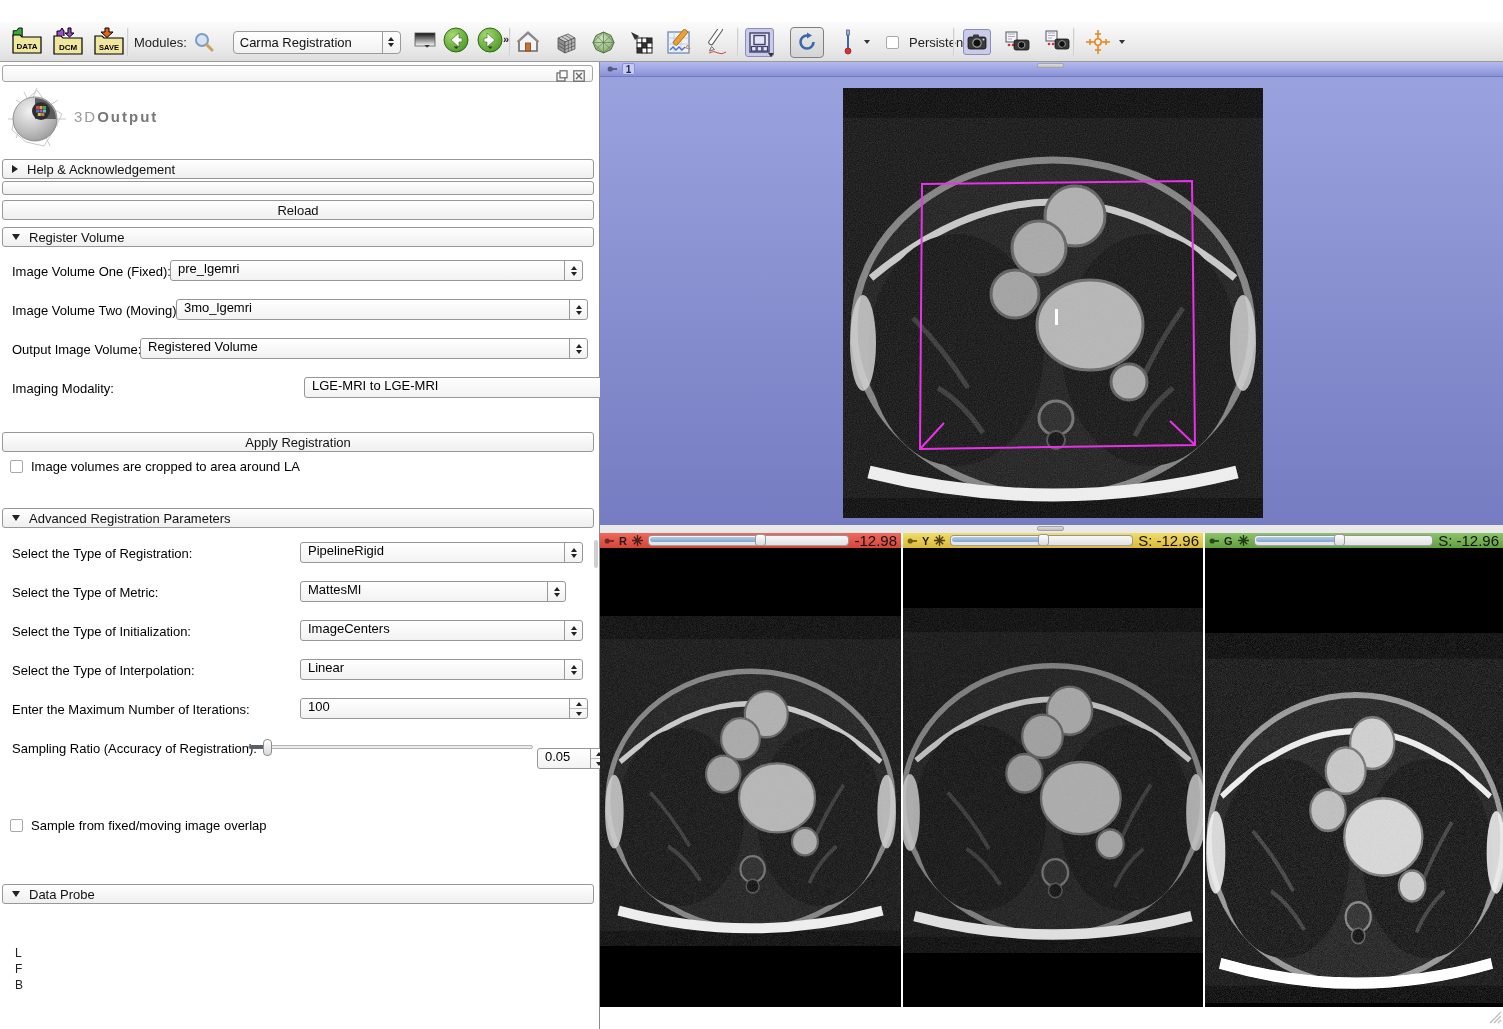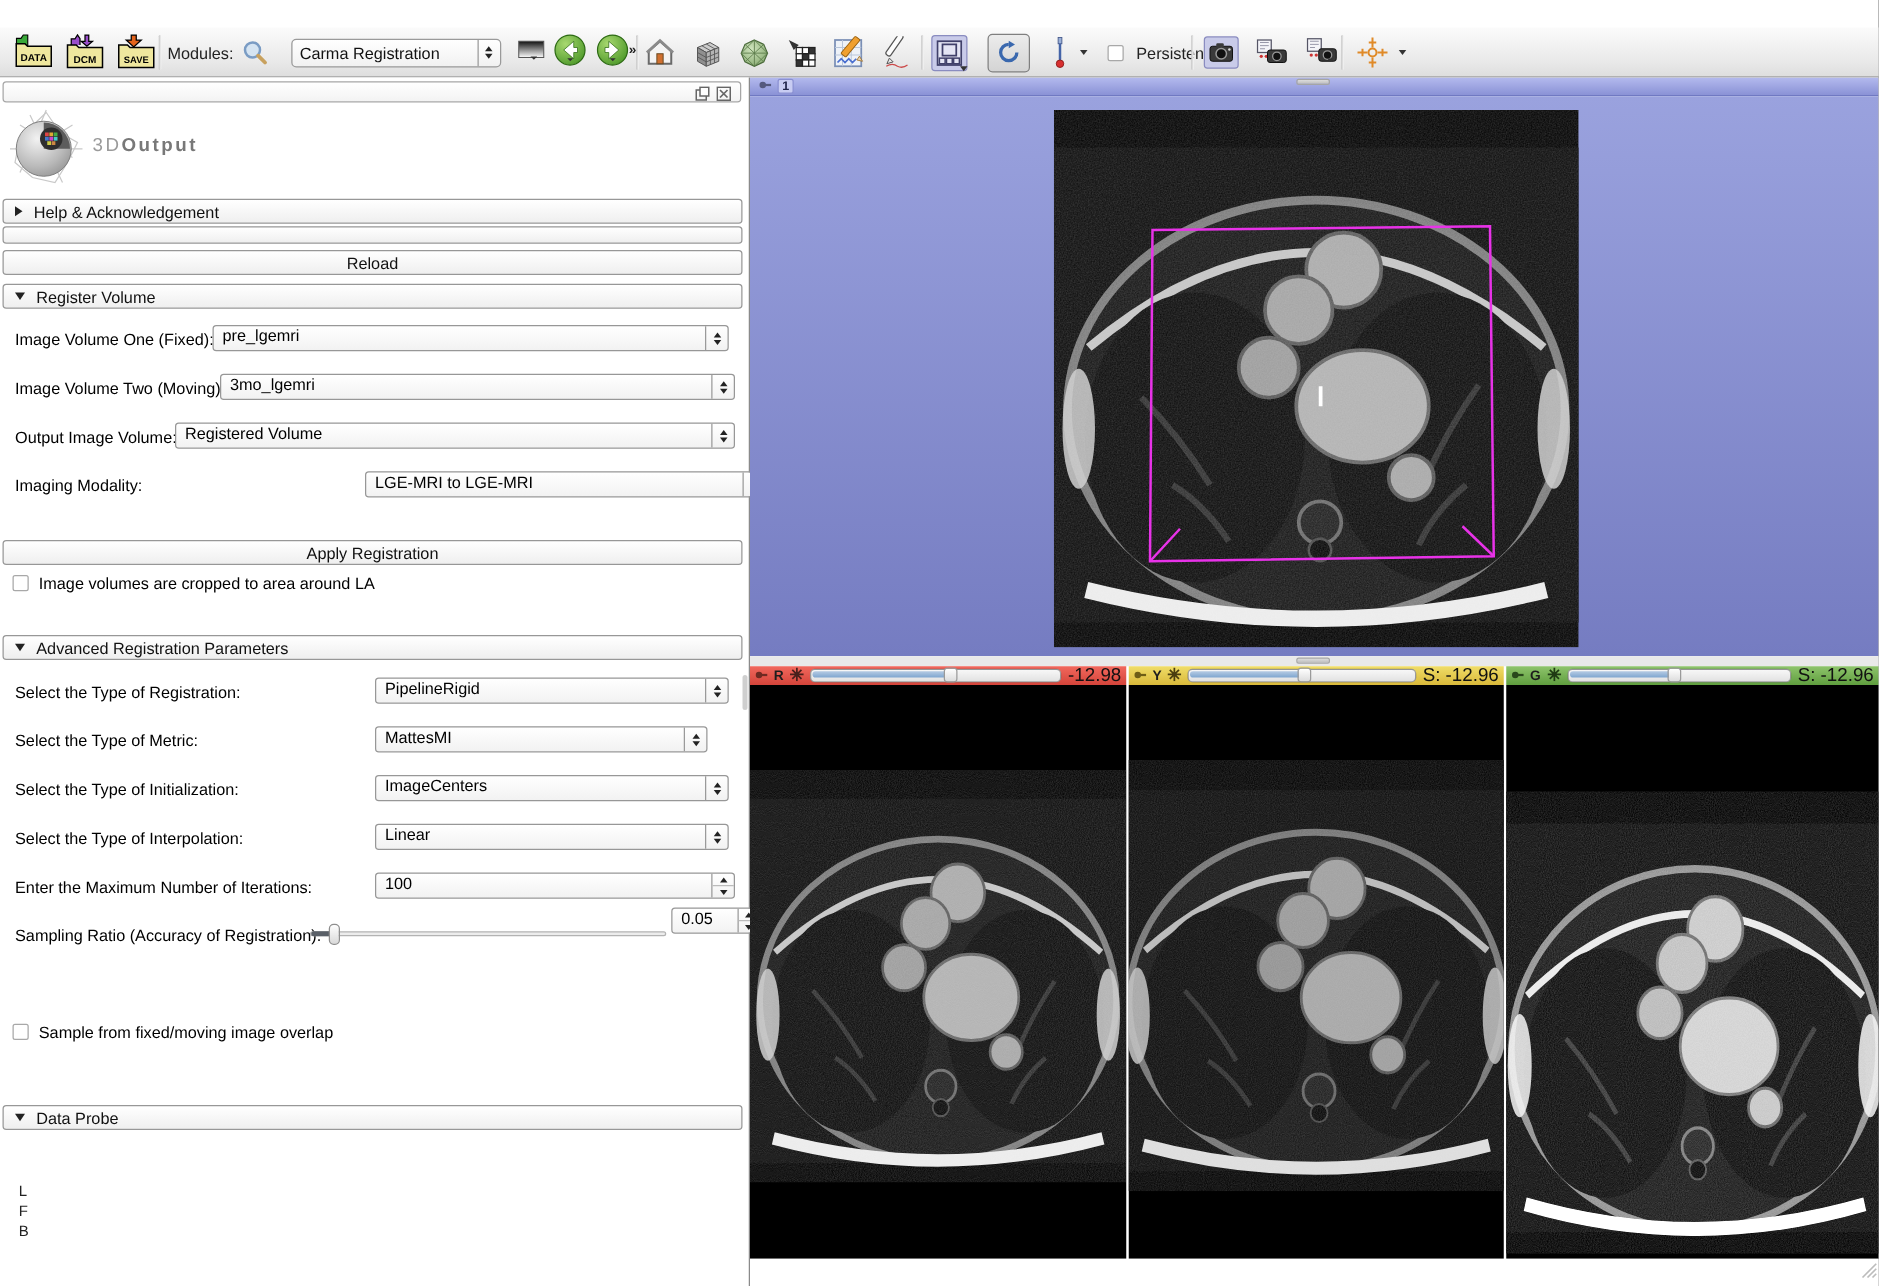--- a/index.html
+++ b/index.html
@@ -397,21 +397,21 @@
     </span>
     <span class="flabel" style="left:12px;top:280px">Output Image Volume:</span>
     <span class="fcombo" style="left:140px;top:276px;width:448px">
       <span class="ctext">Registered Volume</span>
       <span class="spincol">
           <span class="tri-up"></span>
           <span class="tri-down"></span>
         </span>
     </span>
     <span class="flabel" style="left:12px;top:319px">Imaging Modality:</span>
-    <span class="fcombo" style="left:292px;top:315px;width:321px">
+    <span class="fcombo" style="left:304px;top:315px;width:321px">
       <span class="ctext">LGE-MRI to LGE-MRI</span>
       <span class="spincol">
           <span class="tri-up"></span>
           <span class="tri-down"></span>
         </span>
     </span>
 
     <div class="cbrow" style="left:10px;top:349px">
       <span class="cb"></span>
       <span>Image volumes are cropped to area around LA</span>
@@ -469,21 +469,21 @@
             <span class="tri-down"></span>
           </div>
         </span>
     </span>
 
     <span class="flabel" style="left:12px;top:679px">Sampling Ratio (Accuracy of Registration):</span>
     <div class="groove" style="left:248px;top:683px;width:285px">
       <div class="groove-fill" style="width:17px;top:-1px"></div>
       <div class="knob" style="left:14px"></div>
     </div>
-    <span class="fcombo" style="left:537px;top:664px;width:70px">
+    <span class="fcombo" style="left:537px;top:686px;width:70px">
       <span class="ctext">0.05</span>
       <span class="spinbtns" style="width:15px">
           <div>
             <span class="tri-up"></span>
           </div>
           <div>
             <span class="tri-down"></span>
           </div>
         </span>
     </span>

